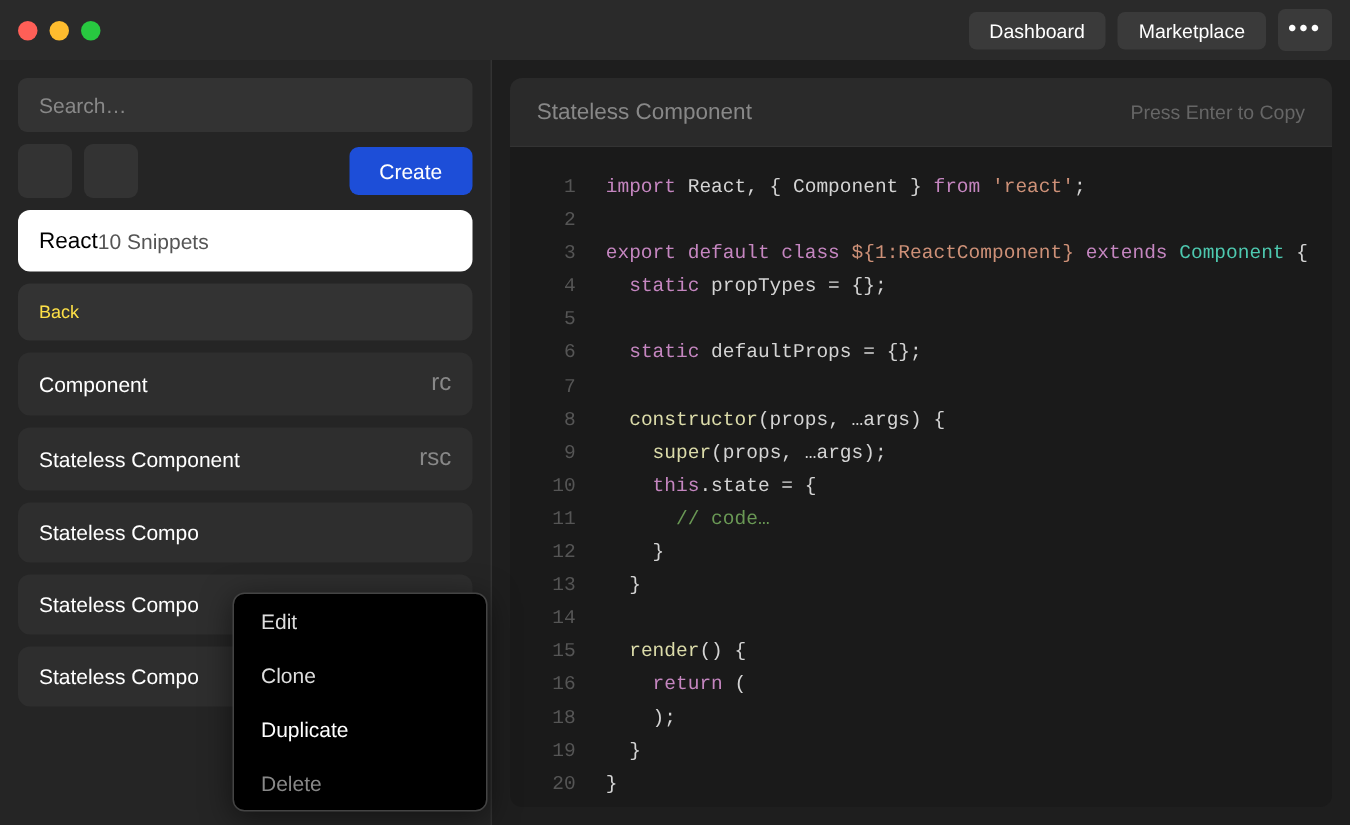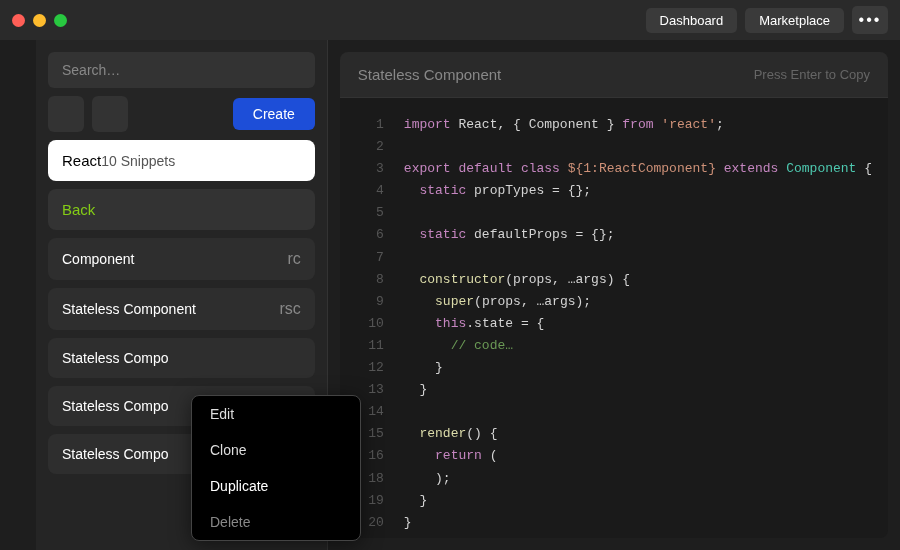--- a/index.html
+++ b/index.html
@@ -61,21 +61,20 @@
       display: flex;
       align-items: center;
       justify-content: center;
       letter-spacing: 2px;
     }
 
     
     .main {
       display: flex;
       height: 510px;
-      padding-left: 36px;
     }
 
     
     .sidebar {
       width: 355px;
       background: #252525;
       border-right: 1px solid #333;
       display: flex;
       flex-direction: column;
       padding: 12px;
@@ -128,24 +127,24 @@
       font-weight: 500;
       cursor: pointer;
     }
     .category-item .count {
       color: #555;
       font-size: 14px;
     }
     .back-btn {
       background: #333;
       border: none;
-      color: #84cc16;
+      color: #fde047;
       border-radius: 8px;
       padding: 12px 14px;
-      font-size: 15px;
+      font-size: 12px;
       text-align: left;
       cursor: pointer;
       width: 100%;
     }
     .snippet-item {
       background: #2e2e2e;
       border: none;
       color: #fff;
       border-radius: 8px;
       padding: 12px 14px;

